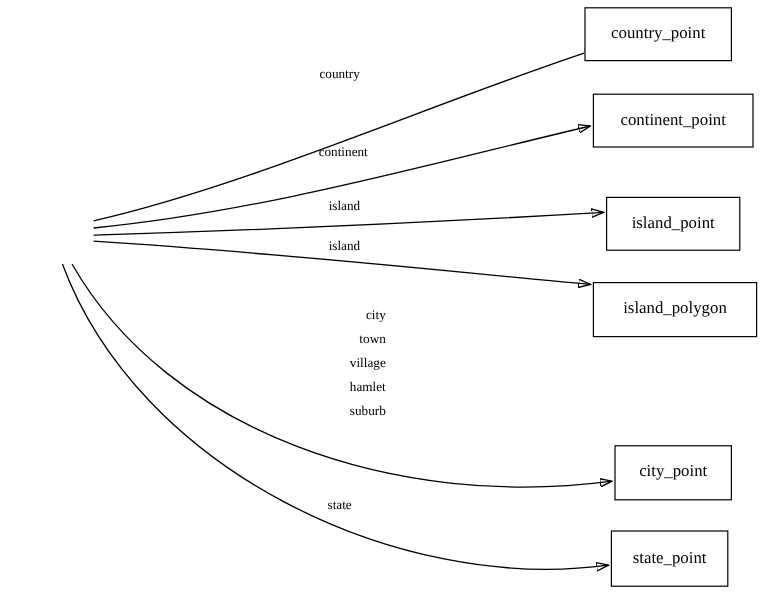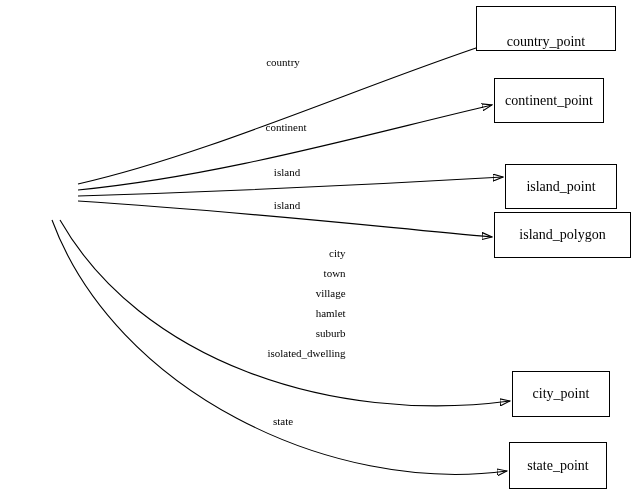--- a/index.html
+++ b/index.html
@@ -62,33 +62,33 @@
     </defs>
     <path d="M 78 184 C 210 154 370 82 497 41" marker-end="url(#arrow)"></path>
     <path d="M 78 190 C 220 176 360 136 492 105" marker-end="url(#arrow)"></path>
     <path d="M 78 196 C 240 191 400 183 503 177" marker-end="url(#arrow)"></path>
     <path d="M 78 201 C 250 212 380 227 492 237" marker-end="url(#arrow)"></path>
     <path d="M 60 220 C 140 360 330 425 510 401" marker-end="url(#arrow)"></path>
     <path d="M 52 220 C 115 390 330 495 507 471" marker-end="url(#arrow)"></path>
   </svg>
 
 
-  <div class="node" style="left:476px; top:6px; width:140px; height:45px;align-items:flex-end;">
+  <div class="node" style="left:487px; top:6px; width:123px; height:45px;">
     <span>country_point</span>
   </div>
 
-  <div class="node" style="left:494px; top:78px; width:110px; height:45px;">
+  <div class="node" style="left:494px; top:78px; width:134px; height:45px;">
     <span>continent_point</span>
   </div>
 
   <div class="node" style="left:505px; top:152px; width:112px; height:45px;margin-top:12px;">
     <span>island_point</span>
   </div>
 
-  <div class="node" style="left:494px; top:212px; width:137px; height:46px;">
+  <div class="node" style="left:494px; top:235px; width:137px; height:46px;">
     <span>island_polygon</span>
   </div>
 
   <div class="node" style="left:512px; top:371px; width:98px; height:46px;">
     <span>city_point</span>
   </div>
 
   <div class="node" style="left:509px; top:442px; width:98px; height:47px;">
     <span>state_point</span>
   </div>
@@ -100,18 +100,17 @@
   <div class="edge-label" style="left:287px; top:172px;">island</div>
 
   <div class="edge-label" style="left:287px; top:205px;">island</div>
 
   <div class="edge-label" style="left:286px; top:303px;">
     <span>city</span>
     <span>town</span>
     <span>village</span>
     <span>hamlet</span>
     <span>suburb</span>
-    <span>isolated_dwelling</span>
   </div>
 
   <div class="edge-label" style="left:283px; top:421px;">state</div>
 
 </div>
 
 </body></html>

